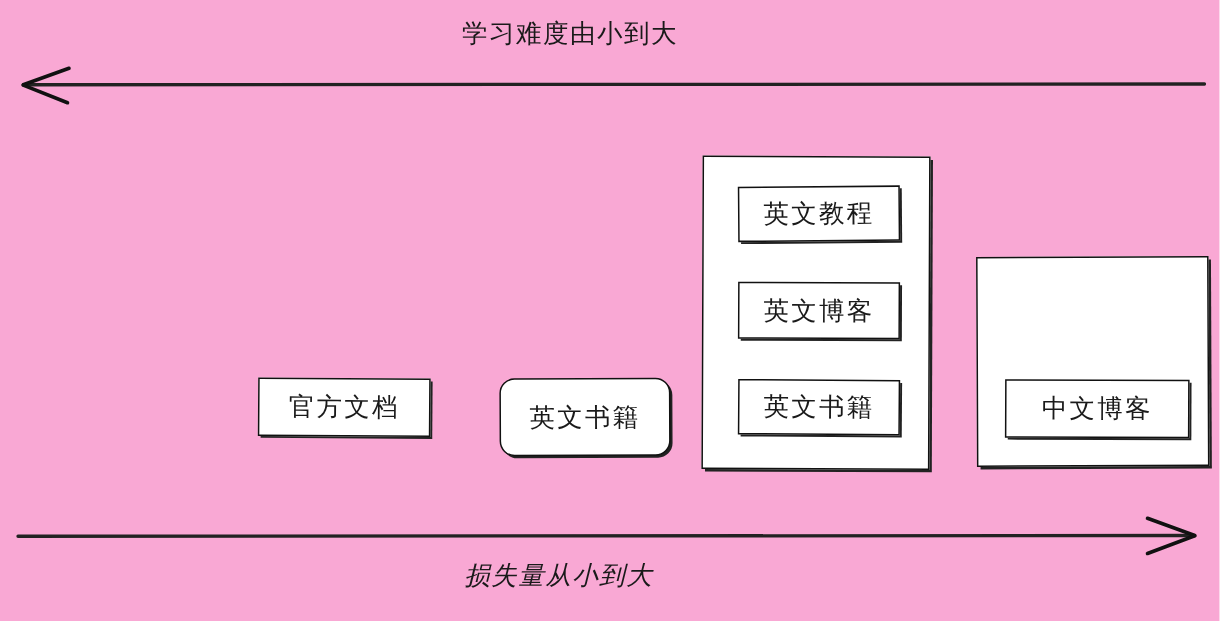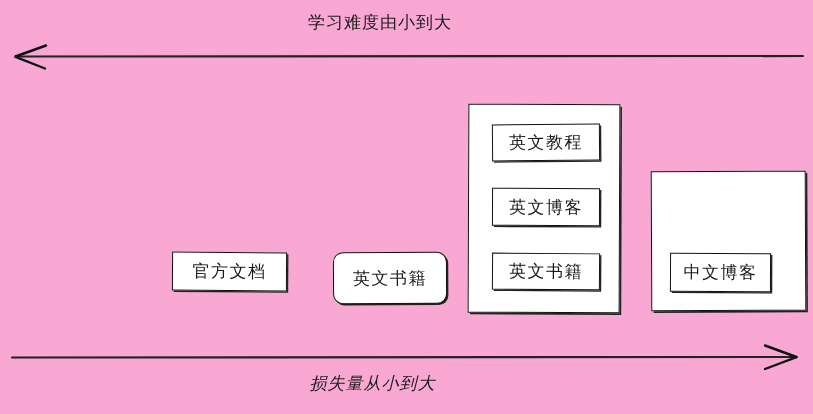--- a/index.html
+++ b/index.html
@@ -117,17 +117,17 @@
     <span>英文教程</span>
   </div>
 
   <div class="node skew-b" style="left:492px; top:253px; width:108px; height:37px;">
     <span>英文书籍</span>
   </div>
 
   <div class="group-box skew-c" style="left:651px; top:171px; width:155px; height:140px;"></div>
 
 
-  <div class="node skew-d" style="left:670px; top:253px; width:101px; height:39px;">
+  <div class="node skew-d" style="left:670px; top:253px; width:123px; height:39px;">
     <span>中文博客</span>
   </div>
 
 </div>
 
 </body></html>

